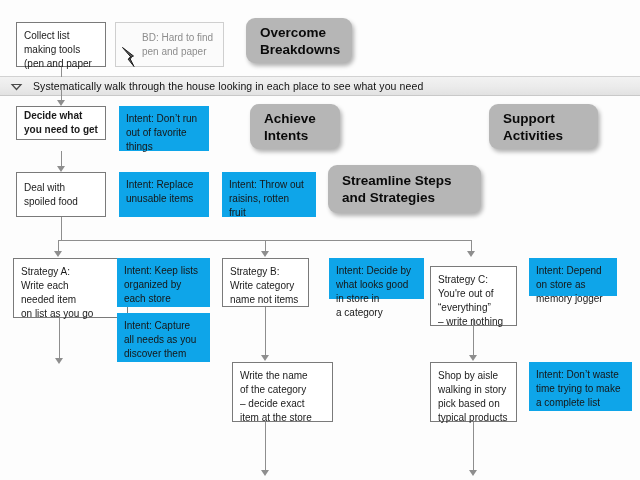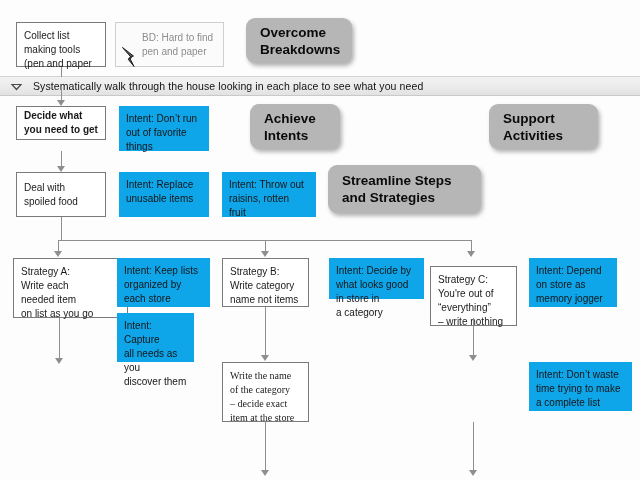--- a/index.html
+++ b/index.html
@@ -102,51 +102,55 @@
 
   <div class="box step" style="left:222px;top:258px;width:87px;height:49px;">Strategy B:
 Write category
 name not items</div>
 
   <div class="box step" style="left:430px;top:266px;width:87px;height:60px;">Strategy C:
 You're out of
 “everything”
 – write nothing</div>
 
-  <div class="box step" style="left:222px;top:362px;width:87px;height:60px;font-family:Liberation Serif, serif;">Write the name
+  <div class="box step" style="left:232px;top:362px;width:101px;height:60px;">Write the name
 of the category
 – decide exact
 item at the store</div>
 
+  <div class="box step" style="left:430px;top:362px;width:87px;height:60px;">Shop by aisle
+walking in story
+pick based on
+typical products</div>
 
   <div class="box intent" style="left:119px;top:106px;width:90px;height:45px;">Intent: Don’t run
 out of favorite
 things</div>
 
   <div class="box intent" style="left:119px;top:172px;width:90px;height:45px;">Intent: Replace
 unusable items</div>
 
   <div class="box intent" style="left:222px;top:172px;width:94px;height:45px;">Intent: Throw out
 raisins, rotten
 fruit</div>
 
   <div class="box intent" style="left:117px;top:258px;width:93px;height:49px;">Intent: Keep lists
 organized by
 each store</div>
 
-  <div class="box intent" style="left:117px;top:313px;width:77px;height:49px;">Intent: Capture
+  <div class="box intent" style="left:117px;top:313px;width:93px;height:49px;">Intent: Capture
 all needs as you
 discover them</div>
 
   <div class="box intent" style="left:321px;top:258px;width:95px;height:41px;margin-left:8px;">Intent: Decide by
 what looks good
 in store in
 a category</div>
 
-  <div class="box intent" style="left:529px;top:258px;width:88px;height:49px;">Intent: Depend
+  <div class="box intent" style="left:529px;top:258px;width:88px;height:38px;">Intent: Depend
 on store as
 memory jogger</div>
 
   <div class="box intent" style="left:529px;top:362px;width:103px;height:49px;">Intent: Don’t waste
 time trying to make
 a complete list</div>
 
   <div class="box bd" style="left:115px;top:22px;width:109px;height:45px;display:flex;align-items:center;">
     <span class="bolt">
       <svg width="18" height="22" viewBox="0 0 18 22">

